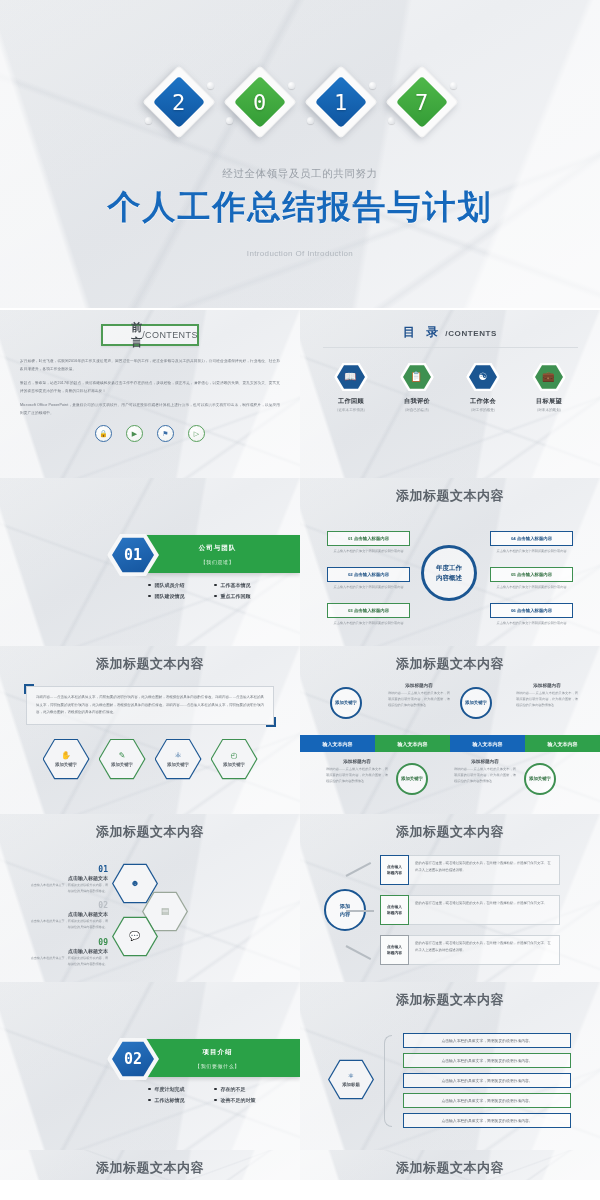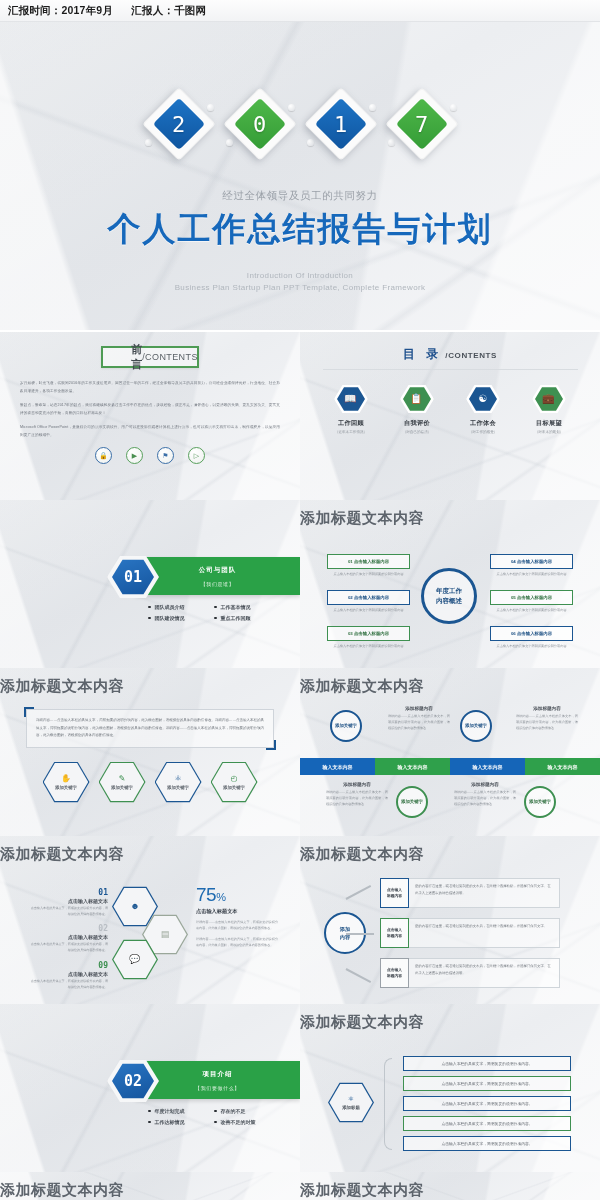--- a/index.html
+++ b/index.html
@@ -71,21 +71,21 @@
     text-shadow: 0 1px 0 rgba(255,255,255,.6); }
   .eng-block { position:absolute; top:248px; width:600px; text-align:center; }
   .eng-block div { font-size:8px; color:#b0b6bd; letter-spacing:.35px; line-height:1.55; }
 
   
   .grid { display:grid; grid-template-columns: 300px 300px; }
   .cell { width:300px; height:168px; border-top:2px solid #ffffff; border-right:2px solid #fff; }
   .cell:nth-child(2n) { border-right:none; }
   .cell .slide { width:300px; height:168px; }
 
-  .stitle { font-size:15px; font-weight:700; color:#5d646c; padding-top:9px; letter-spacing:.5px; }
+  .stitle { text-align:center; font-size:13px; font-weight:700; color:#5d646c; padding-top:9px; letter-spacing:.5px; }
 
   
   .pf-badge { margin:14px auto 0; width:98px; height:22px; border:2px solid #4e9b54;
     display:flex; align-items:center; justify-content:center; background:rgba(255,255,255,.55);
     box-shadow: 0 1px 2px rgba(0,0,0,.07); }
   .pf-badge .cn { font-size:11px; color:#42494f; font-weight:700;margin-left:29px; }
   .pf-badge .en { font-size:9px; color:#5b6167; letter-spacing:.4px; }
   .pf-body { margin:11px 20px 0; }
   .pf-body p { font-size:3.6px; line-height:2.25; color:#6a7079; text-align:justify; margin-bottom:6px; letter-spacing:.15px; }
   .pf-icons { display:flex; justify-content:center; gap:14px; margin-top:8px; }
@@ -230,27 +230,20 @@
   .brl .rows .r { height:15px; border:1.4px solid #1b5692; background:rgba(255,255,255,.6);
     display:flex; align-items:center; justify-content:center; margin-bottom:5px;
     font-size:3.8px; color:#5a6068; }
   .brl .rows .r.g { border-color:#3e9051; }
 </style>
 </head>
 <body>
 
 <div class="page">
 
-  <div class="topbar">
-    <div class="meta">
-      <span>汇报时间：2017年9月</span>
-      <span class="gap"></span>
-      <span>汇报人：千图网</span>
-    </div>
-  </div>
 
   <div class="slide titleslide">
     <div class="diamonds">
       <div class="dwrap">
         <div class="screw a"></div>
           <div class="screw b"></div>
         <div class="dplate"></div>
         <div class="dface" style="background:linear-gradient(135deg,#1d74c6,#0f559f)"></div>
         <div class="dnum">2</div>
       </div>
@@ -273,21 +266,20 @@
           <div class="screw b"></div>
         <div class="dplate"></div>
         <div class="dface" style="background:linear-gradient(135deg,#4fb84a,#349c36)"></div>
         <div class="dnum">7</div>
       </div>
     </div>
     <div class="subtitle-cn">经过全体领导及员工的共同努力</div>
     <div class="main-title">个人工作总结报告与计划</div>
     <div class="eng-block">
       <div>Introduction Of Introduction</div>
-      <div>Business Plan Startup Plan PPT Template, Complete Framework</div>
     </div>
   </div>
 
   <div class="grid">
 
     <div class="cell">
       <div class="slide">
         <div class="pf-badge">
           <span class="cn">前言</span>
           <span class="en">/CONTENTS</span>
@@ -543,28 +535,20 @@
                   <span style="color:#9aa79a">▤</span>
                 </div>
             </div>
             <div class="hx" style="left:0; top:53px; background:#3e9051;">
               <div class="in">
                   <span style="color:#3e9051">💬</span>
                 </div>
             </div>
           </div>
 
-          <div class="right">
-            <div class="big">
-              <span>75</span><em>%</em>
-            </div>
-            <div class="rh">点击输入标题文本</div>
-            <div class="rp">详细内容……点击输入本栏的具体文字，简明扼要的说明分项内容，此为概念图解，请根据您的具体内容酌情修改。</div>
-            <div class="rp">详细内容……点击输入本栏的具体文字，简明扼要的说明分项内容，此为概念图解，请根据您的具体内容酌情修改。</div>
-          </div>
         </div>
       </div>
     </div>
 
     <div class="cell">
       <div class="slide">
         <div class="stitle">添加标题文本内容</div>
         <div class="arrl">
           <div class="hub">
             <span>添加</span>

